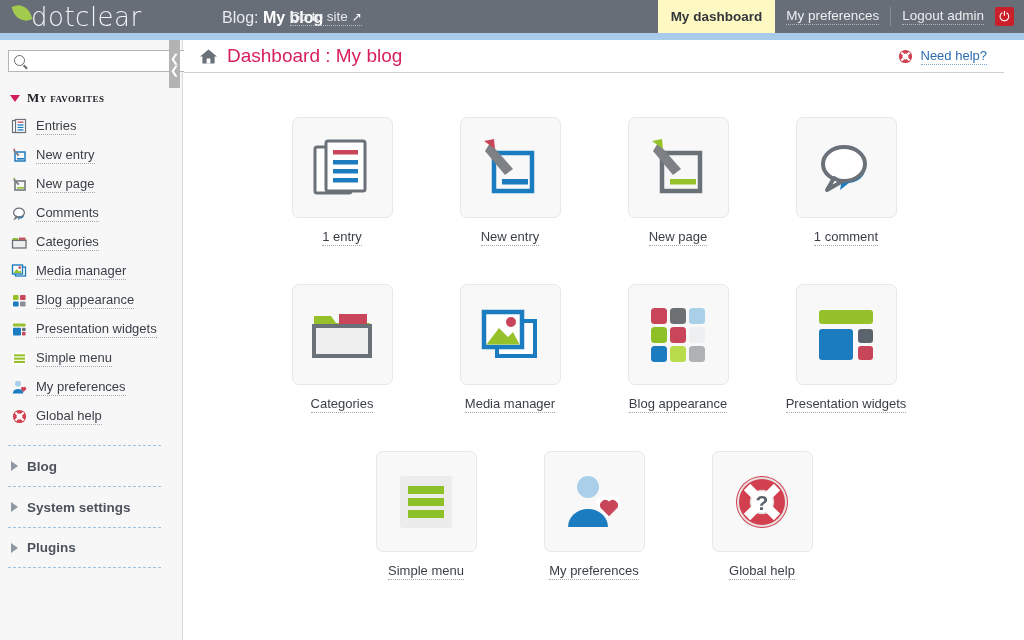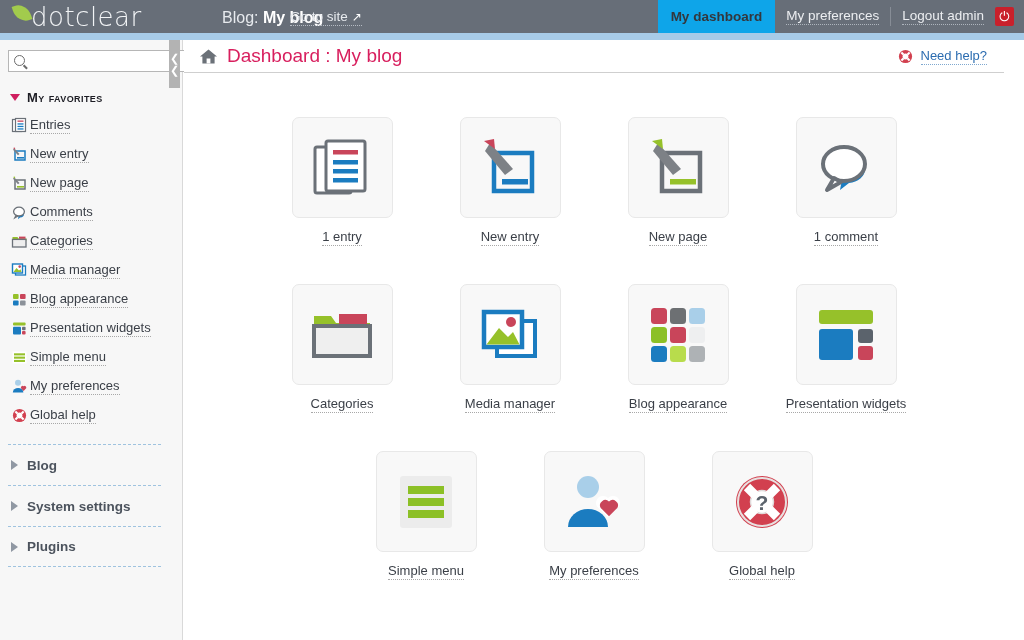--- a/index.html
+++ b/index.html
@@ -37,21 +37,21 @@
     border-bottom: 1px dotted #b6bcc4; padding-bottom: 1px;
     display: flex; align-items: center; gap: 4px; cursor: pointer;
   }
   .ext-arrow { font-size: 12px; color: #fff; }
 
   .nav-right {
     position: absolute; right: 0; top: 0; height: 33px;
     display: flex; align-items: stretch;
   }
   .nav-tab {
-    background: #0ea5e9; color: #33373d; font-size: 13.5px; font-weight: bold;
+    background: #fef9c3; color: #33373d; font-size: 13.5px; font-weight: bold;
     padding: 0 13px; display: flex; align-items: center; cursor: pointer;
   }
   .nav-link {
     color: #eceef1; font-size: 13.5px; display: flex; align-items: center;
     padding: 0 11px; cursor: pointer; position: relative;
   }
   .nav-link span {
     border-bottom: 1px dotted #aeb5bd; padding-bottom: 1px;
   }
   .nav-sep {
@@ -110,26 +110,26 @@
   .fav-head {
     margin: 18px 0 6px 10px; display: flex; align-items: center; gap: 7px;
     cursor: pointer;
   }
   .tri-down {
     width: 0; height: 0; border-left: 5.5px solid transparent;
     border-right: 5.5px solid transparent; border-top: 7px solid #cf1f5f;
   }
   .fav-title {
     color: #1c1c23; font-size: 13px; font-weight: bold;
-    font-variant: small-caps; letter-spacing: .4px;
+    font-variant: small-caps; letter-spacing: .4px; font-family: Liberation Serif, serif;
   }
 
   .menu-item {
     display: flex; align-items: center; height: 29px;
-    padding-left: 11px; gap: 2px; cursor: pointer;
+    padding-left: 11px; gap: 8px; cursor: pointer;
   }
   .menu-label {
     font-size: 13px; color: #3a3f47;
     border-bottom: 1px dotted #a8a8a8; padding-bottom: 1px;
   }
   .mi-icon { width: 17px; height: 17px; position: relative; flex: none; }
 
   .sec-list { margin-top: 14px; }
   .section {
     margin: 0 8px; border-top: 1px dashed #9fc3df;

